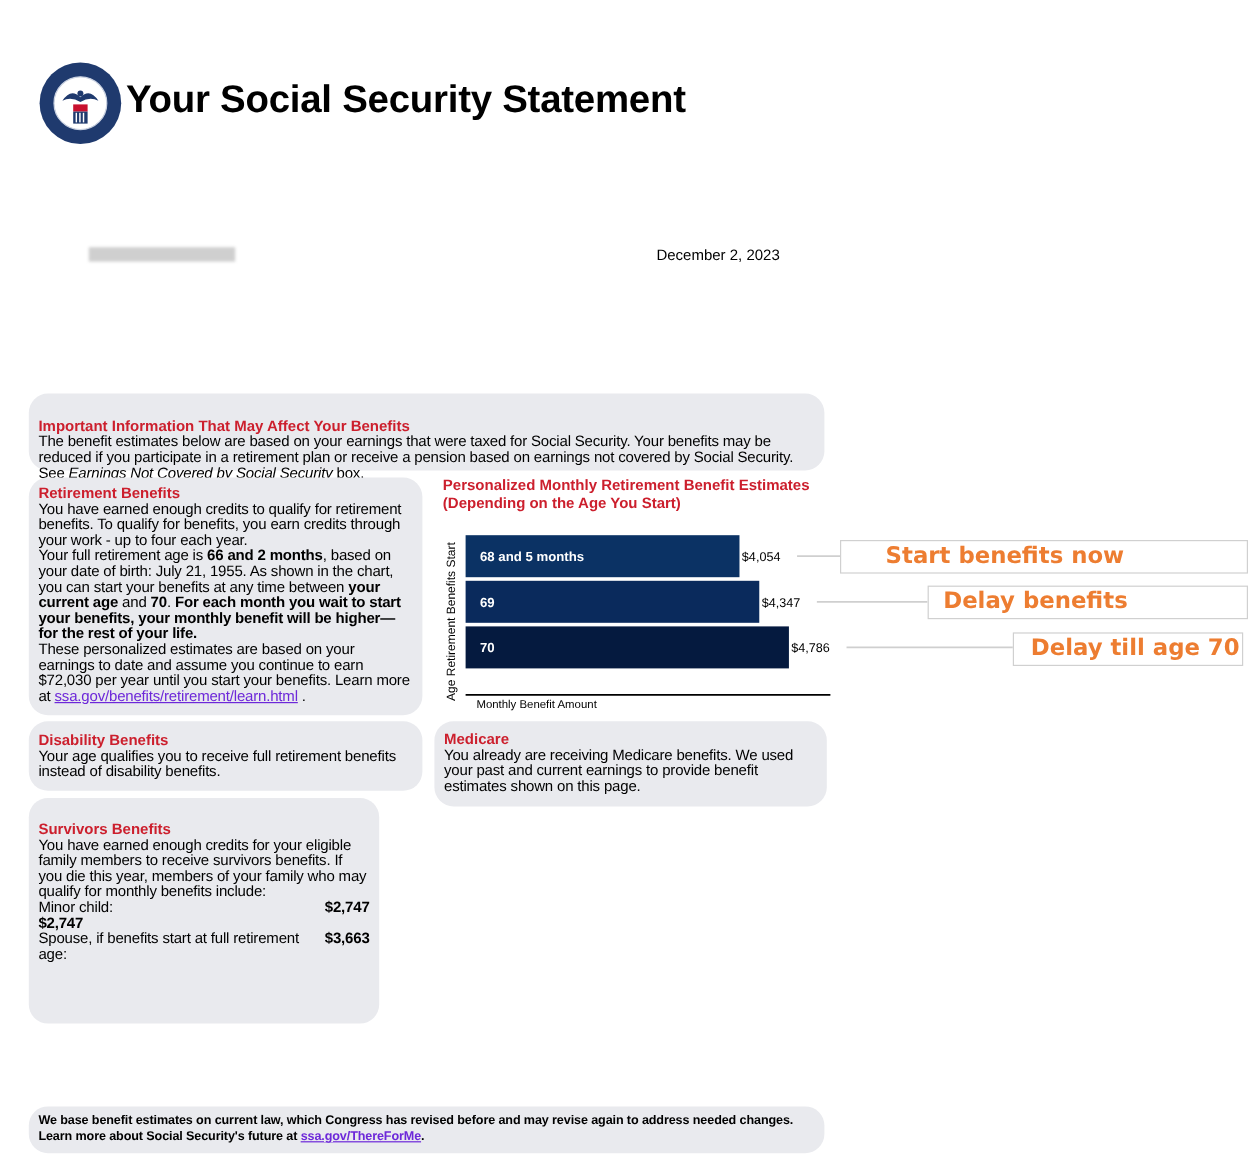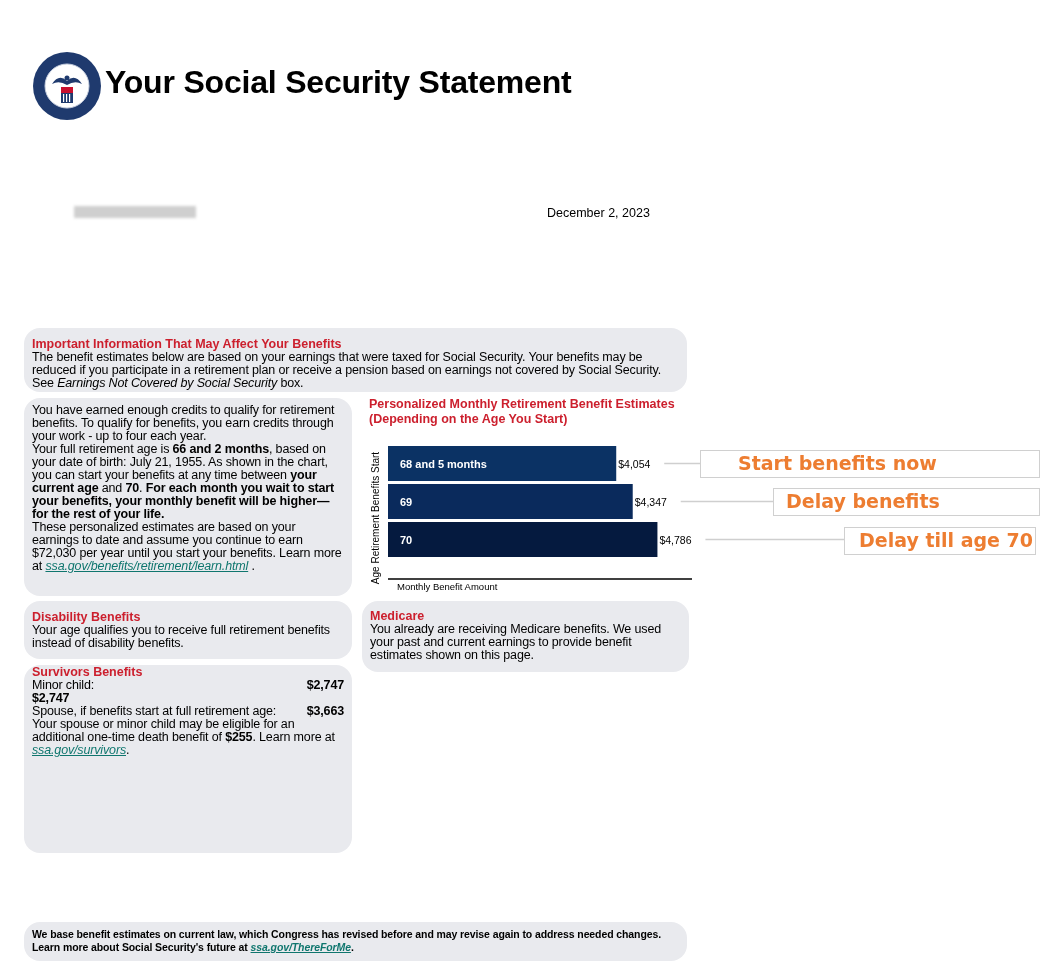--- a/index.html
+++ b/index.html
@@ -6,25 +6,25 @@
   body { width:1043px; height:966px; position:relative; overflow:hidden;
          font-family:"Liberation Sans", sans-serif; color:#000; }
   .abs { position:absolute; }
   .logo { left:32px; top:51px; width:70px; height:70px; }
   .title { left:105px; top:64px; font-size:32px; font-weight:bold; letter-spacing:-0.2px; }
   .name-blur { left:74px; top:206px; width:122px; height:12px; background:#cfcfcf; filter:blur(1.5px); }
   .date { left:547px; top:206px; font-size:12.5px; }
   .box { position:absolute; background:#e9eaee; border-radius:16px; box-sizing:border-box; }
   .box h3 { margin:0; color:#cc1f2d; font-size:12.5px; font-weight:bold; line-height:14px; }
   .box p { margin:0; font-size:12.5px; line-height:13px; letter-spacing:-0.15px; }
-  .box a { color:#0f766e; font-style:italic; text-decoration:underline; }
-  .important { left:24px; top:328px; width:663px; height:64px; padding:9px 8px; }
+  .box a { color:#6d28d9; text-decoration:underline; }
+  .important { left:24px; top:328px; width:663px; height:64px; padding:20px 8px; }
   .retire { left:24px; top:398px; width:328px; height:198px; padding:6px 8px; }
   .disab { left:24px; top:601px; width:328px; height:58px; padding:9px 8px; }
-  .surv { left:24px; top:665px; width:328px; height:188px; padding:0 8px; }
+  .surv { left:24px; top:665px; width:292px; height:188px; padding:19px 8px; }
   .medi { left:362px; top:601px; width:327px; height:71px; padding:8px 8px; }
   .footer { left:24px; top:922px; width:663px; height:39px; padding:6px 8px; }
   .footer p { font-size:10.5px; font-weight:bold; line-height:12.5px; letter-spacing:-0.1px; }
   .row { display:flex; justify-content:space-between; }
   .row b { font-weight:bold; }
   .chart-title { left:369px; top:397px; color:#cc1f2d; font-weight:bold; font-size:12.5px; line-height:15px; }
   .callout { position:absolute; border:1.5px solid #d0d0d0; background:#fff; color:#ed7d31;
              font-family:"DejaVu Sans", sans-serif; font-weight:bold; font-size:19px;
              box-sizing:border-box; padding-left:12px; line-height:24px; }
   .c1 { left:700px; top:450px; width:340px; height:28px;padding-left:37px; }
@@ -52,20 +52,21 @@
 
 <div class="abs name-blur"></div>
 <div class="abs date">December 2, 2023</div>
 
 <div class="box important">
   <h3>Important Information That May Affect Your Benefits</h3>
   <p><span>The benefit estimates below are based on your earnings that were taxed for Social Security. Your benefits may be reduced if you participate in a retirement plan or receive a pension based on earnings not covered by Social Security.</span><br><span>See </span><i>Earnings Not Covered by Social Security</i><span> box.</span></p>
 </div>
 
 <div class="box retire">
+  <h3>Retirement Benefits</h3>
   <p>
     <span>You have earned enough credits to qualify for retirement benefits. To qualify for benefits, you earn credits through your work - up to four each year.</span><br>
     <span>Your full retirement age is </span><b>66 and 2 months</b><span>, based on your date of birth:  July 21, 1955. As shown in the chart, you can start your benefits at any time between </span><b>your current age</b><span> and </span><b>70</b><span>. </span><b>For each month you wait to start your benefits, your monthly benefit will be higher—for the rest of your life.</b><br>
     <span>These personalized estimates are based on your earnings to date and assume you continue to earn $72,030 per year until you start your benefits. Learn more at </span><a>ssa.gov/benefits/retirement/learn.html</a><span> .</span>
   </p>
 </div>
 
 <div class="abs chart-title">
   <div>Personalized Monthly Retirement Benefit Estimates</div>
   <div>(Depending on the Age You Start)</div>
@@ -101,29 +102,29 @@
   <p>Your age qualifies you to receive full retirement benefits instead of disability benefits.</p>
 </div>
 
 <div class="box medi">
   <h3>Medicare</h3>
   <p>You already are receiving Medicare benefits.  We used your past and current earnings to provide benefit estimates shown on this page.</p>
 </div>
 
 <div class="box surv">
   <h3>Survivors Benefits</h3>
+  <p>You have earned enough credits for your eligible family members to receive survivors benefits. If you die this year, members of your family who may qualify for monthly benefits include:</p>
   <div class="row">
       <p>Minor child:</p>
       <p><b>$2,747</b></p>
     </div>
   <div class="row" style="align-items:flex-end">
       <p><b>$2,747</b></p>
     </div>
   <div class="row">
       <p>Spouse, if benefits start at full retirement age:</p>
       <p><b>$3,663</b></p>
     </div>
-  <p><span>Your spouse or minor child may be eligible for an additional one-time death benefit of </span><b>$255</b><span>. Learn more at </span><br><a>ssa.gov/survivors</a><span>.</span></p>
 </div>
 
 <div class="box footer">
   <p><span>We base benefit estimates on current law, which Congress has revised before and may revise again to address needed changes.  Learn more about Social Security's future at  </span><a>ssa.gov/ThereForMe</a><span>.</span></p>
 </div>
 
 </body></html>

